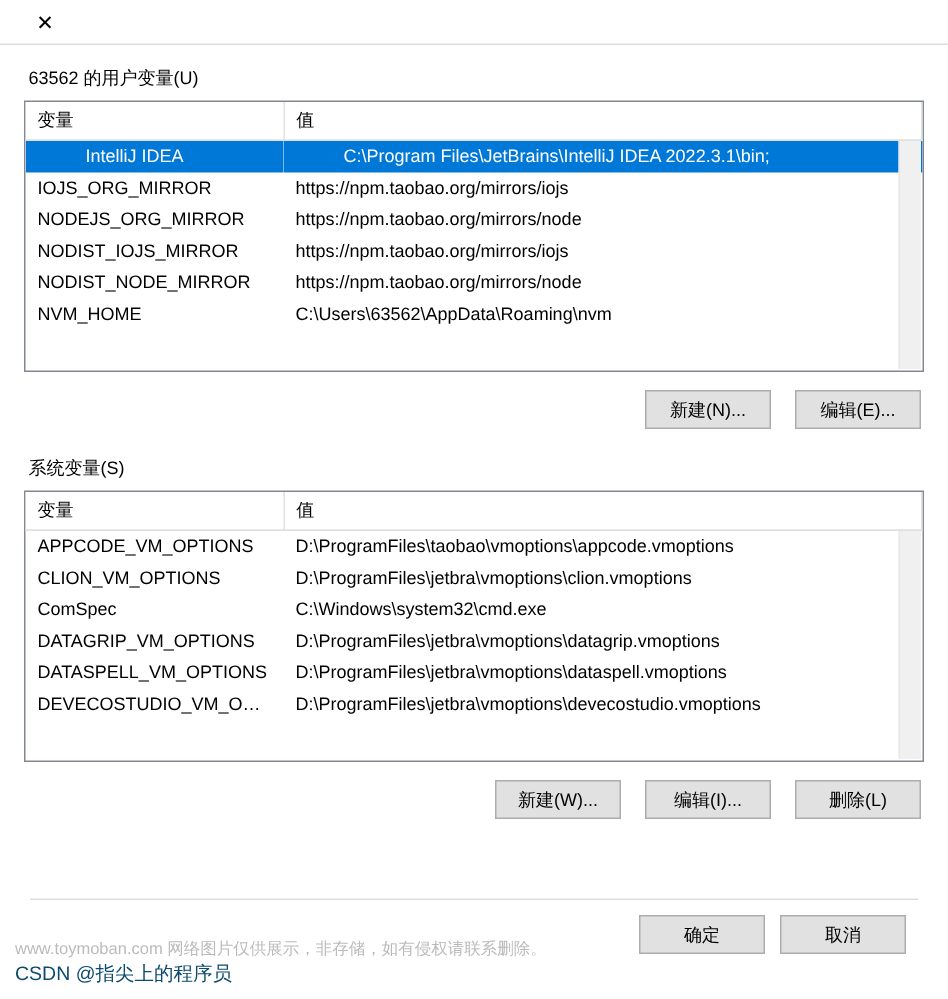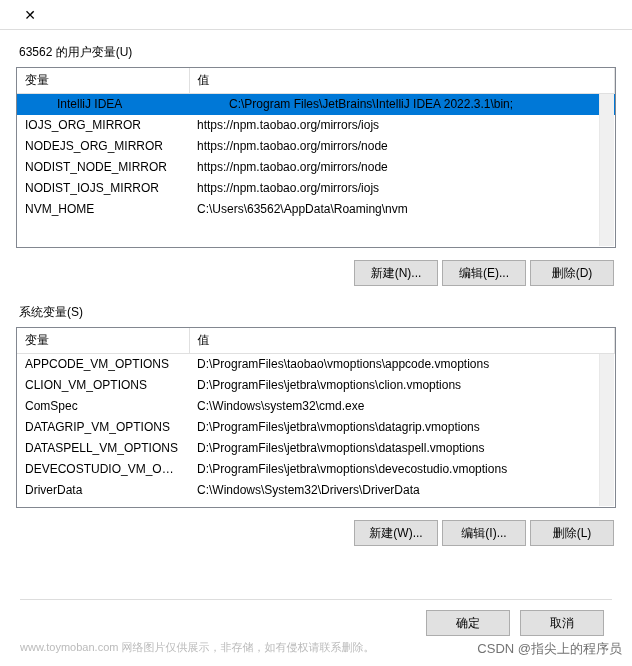--- a/index.html
+++ b/index.html
@@ -9,30 +9,30 @@
 .close-btn { width: 44px; height: 28px; display: flex; align-items: center; justify-content: center; cursor: pointer; }
 .close-x { font-size: 14px; font-family: Arial; }
 .content { padding: 8px 16px 4px 16px; }
 .section-label { margin: 6px 0 6px 3px; }
 .table-container { border: 1px solid #828790; background: #fff; margin-bottom: 2px; }
 .table { width: 100%; border-collapse: collapse; }
 .table th { text-align: left; font-weight: normal; background: #fff; border-bottom: 1px solid #e0e0e0; border-right: 1px solid #e0e0e0; padding: 4px 8px; height: 24px; }
 .table td { padding: 3px 8px; height: 21px; white-space: nowrap; overflow: hidden; text-overflow: ellipsis; }
 .col-var { width: 172px; max-width: 172px; }
 .col-val { max-width: 380px; }
-.row-selected td { background: #0078d7; color: #000000; padding-left: 40px; }
+.row-selected td { background: #0078d7; color: #ffffff; padding-left: 40px; }
 .scrollbar { position: absolute; right: 1px; top: 26px; bottom: 1px; width: 15px; background: #f0f0f0; border-left: 1px solid #e8e8e8; }
 .table-wrap { position: relative; height: 179px; overflow: hidden; }
-.btn-row { display: flex; justify-content: flex-end; gap: 4px; margin: 12px 2px 18px 0; }
+.btn-row { display: flex; justify-content: flex-end; gap: 16px; margin: 12px 2px 18px 0; }
 .btn { min-width: 84px; height: 26px; background: #e1e1e1; border: 1px solid #adadad; cursor: pointer; font-family: inherit; font-size: 12px; padding: 0 10px; }
 .bottom-btns { position: absolute; right: 28px; bottom: 30px; display: flex; gap: 10px; }
 .bottom-btns .btn { min-width: 84px; }
 .divider-bottom { position: absolute; left: 20px; right: 20px; bottom: 66px; height: 1px; background: #ddd; }
-.watermark { position: absolute; bottom: 8px; left: 20px; right: 10px; font-size: 11px; color: #bbb; display: flex; justify-content: space-between; }
-.watermark-right { color: #737373; font-size: 13px; }
+.watermark { position: absolute; bottom: 8px; left: 10px; right: 10px; font-size: 11px; color: #bbb; display: flex; justify-content: space-between; flex-direction: column; }
+.watermark-right { color: #0c4a6e; font-size: 13px; }
 </style>
 </head>
 <body>
 
 <div class="titlebar">
   <div class="close-btn">
     <span class="close-x">✕</span>
   </div>
 </div>
 
@@ -54,40 +54,39 @@
             </tr>
             <tr>
               <td class="col-var">IOJS_ORG_MIRROR</td>
               <td class="col-val">https://npm.taobao.org/mirrors/iojs</td>
             </tr>
             <tr>
               <td class="col-var">NODEJS_ORG_MIRROR</td>
               <td class="col-val">https://npm.taobao.org/mirrors/node</td>
             </tr>
             <tr>
+              <td class="col-var">NODIST_IOJS_MIRROR</td>
+              <td class="col-val">https://npm.taobao.org/mirrors/iojs</td>
+            </tr>
+            <tr>
               <td class="col-var">NODIST_NODE_MIRROR</td>
               <td class="col-val">https://npm.taobao.org/mirrors/node</td>
-            </tr>
-            <tr>
-              <td class="col-var">NODIST_IOJS_MIRROR</td>
-              <td class="col-val">https://npm.taobao.org/mirrors/iojs</td>
             </tr>
             <tr>
               <td class="col-var">NVM_HOME</td>
               <td class="col-val">C:\Users\63562\AppData\Roaming\nvm</td>
             </tr>
           </tbody>
       </table>
       <div class="scrollbar"></div>
     </div>
   </div>
   <div class="btn-row">
     <button class="btn">新建(N)...</button>
     <button class="btn">编辑(E)...</button>
-    <button class="btn">删除(D)</button>
   </div>
 
   <div class="section-label">系统变量(S)</div>
   <div class="table-container">
     <div class="table-wrap">
       <table class="table">
         <thead>
           <tr>
             <th class="col-var">变量</th>
             <th class="col-val">值</th>
@@ -111,24 +110,20 @@
               <td class="col-val">D:\ProgramFiles\jetbra\vmoptions\datagrip.vmoptions</td>
             </tr>
             <tr>
               <td class="col-var">DATASPELL_VM_OPTIONS</td>
               <td class="col-val">D:\ProgramFiles\jetbra\vmoptions\dataspell.vmoptions</td>
             </tr>
             <tr>
               <td class="col-var">DEVECOSTUDIO_VM_OPT...</td>
               <td class="col-val">D:\ProgramFiles\jetbra\vmoptions\devecostudio.vmoptions</td>
             </tr>
-            <tr>
-              <td class="col-var">DriverData</td>
-              <td class="col-val">C:\Windows\System32\Drivers\DriverData</td>
-            </tr>
           </tbody>
       </table>
       <div class="scrollbar"></div>
     </div>
   </div>
   <div class="btn-row">
     <button class="btn">新建(W)...</button>
     <button class="btn">编辑(I)...</button>
     <button class="btn">删除(L)</button>
   </div>

